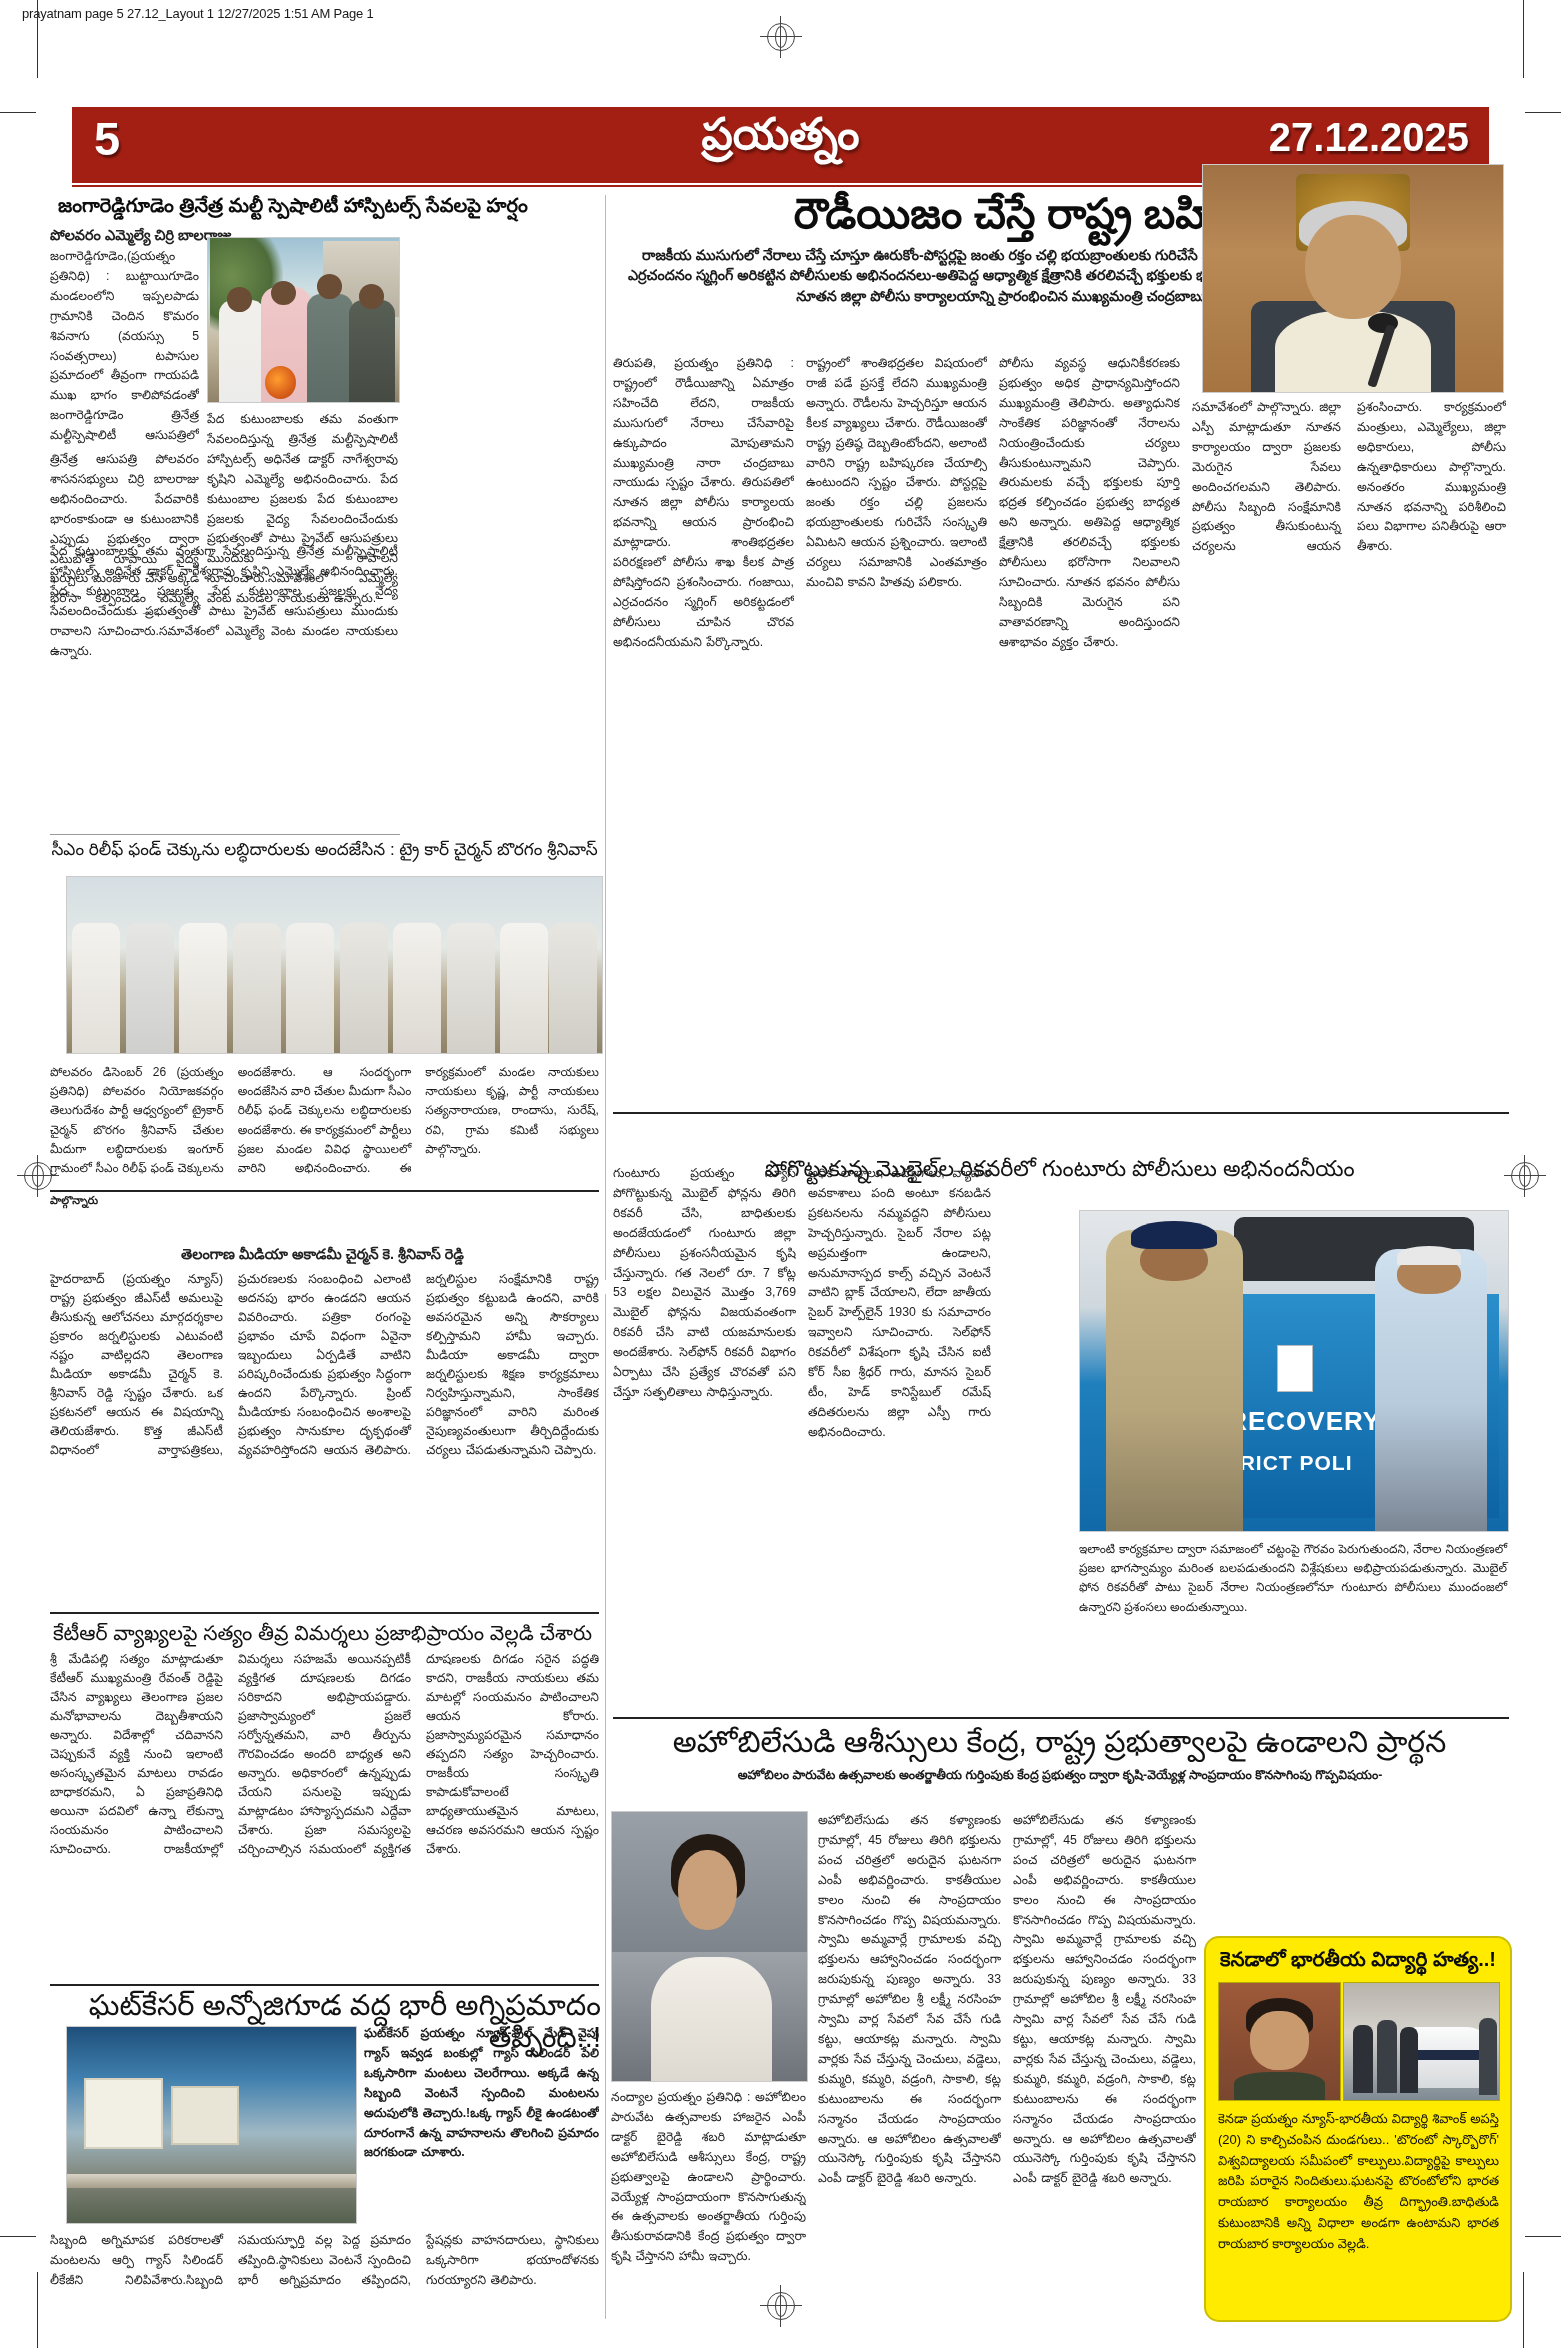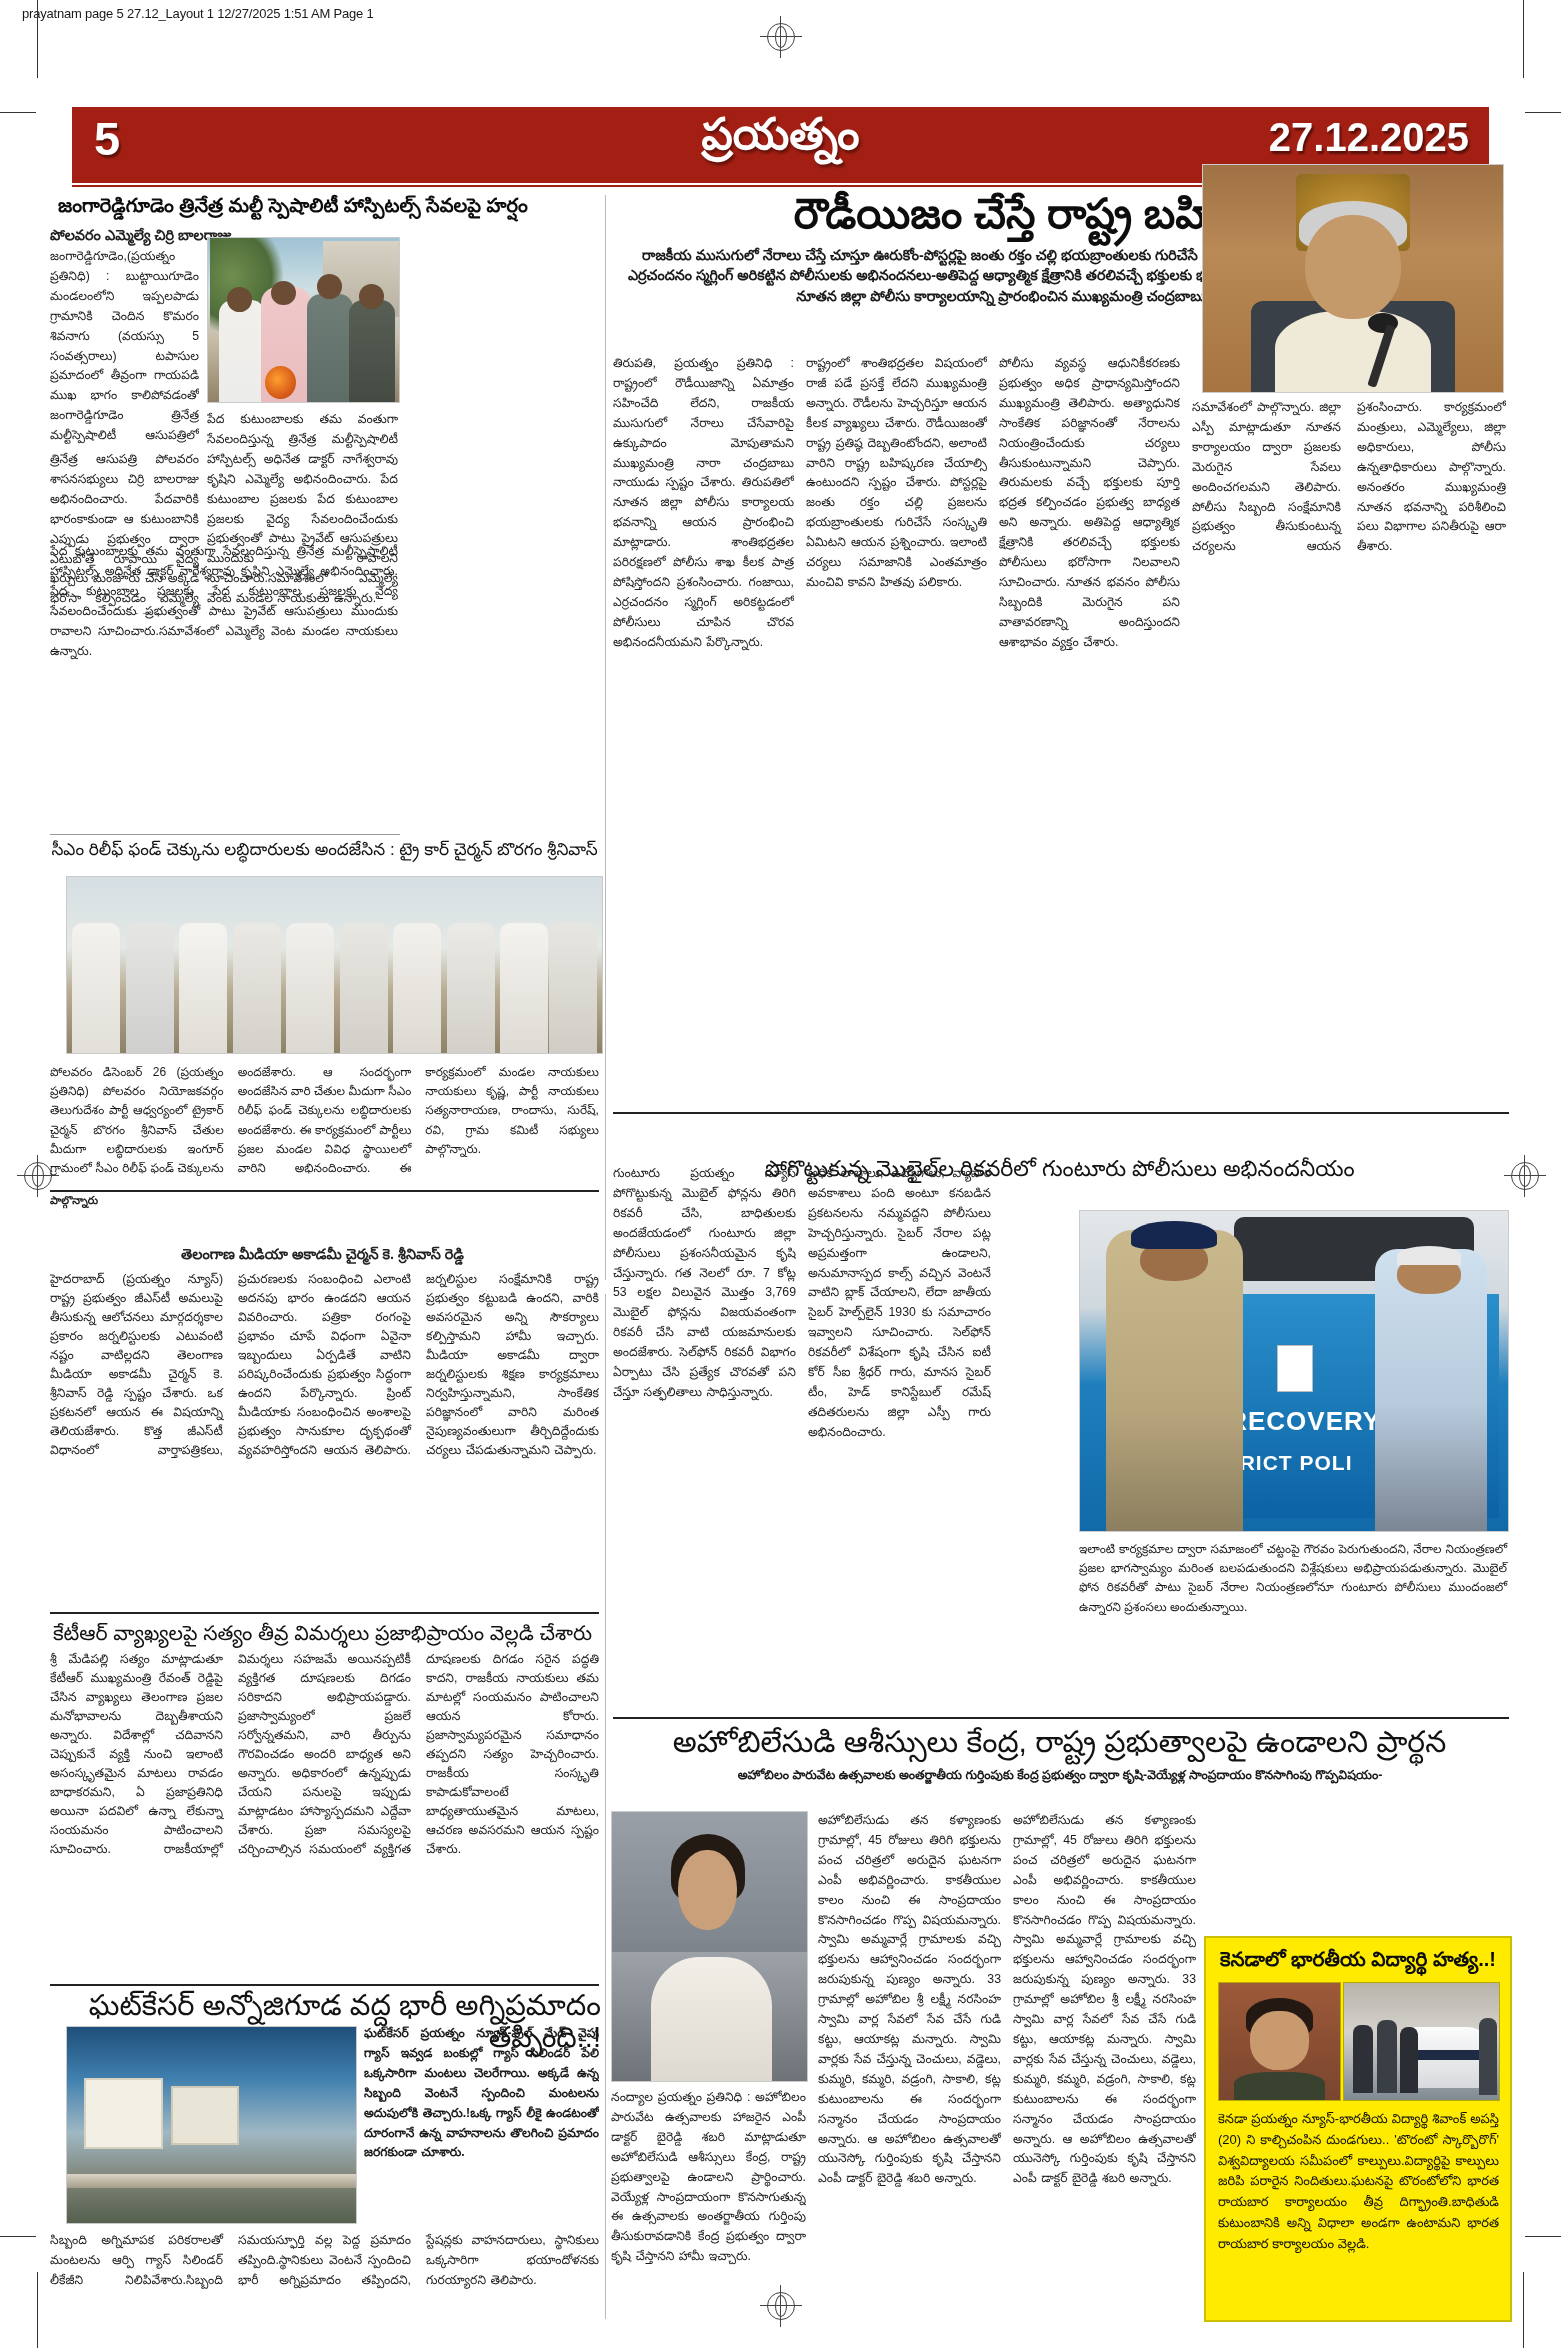--- a/index.html
+++ b/index.html
@@ -457,21 +457,21 @@
     <div class="wall"></div>
       <div class="hair"></div>
       <div class="head"></div>
       <div class="torso"></div>
   </div>
 
   <div class="body-col" style="left:611px; top:2088px; width:195px; height:231px;">నంద్యాల ప్రయత్నం ప్రతినిధి : అహోబిలం పారువేట ఉత్సవాలకు హాజరైన ఎంపీ డాక్టర్ బైరెడ్డి శబరి మాట్లాడుతూ అహోబిలేసుడి ఆశీస్సులు కేంద్ర, రాష్ట్ర ప్రభుత్వాలపై ఉండాలని ప్రార్థించారు. వెయ్యేళ్ల సాంప్రదాయంగా కొనసాగుతున్న ఈ ఉత్సవాలకు అంతర్జాతీయ గుర్తింపు తీసుకురావడానికి కేంద్ర ప్రభుత్వం ద్వారా కృషి చేస్తానని హామీ ఇచ్చారు.</div>
   <div class="body-col" style="left:818px; top:1811px; width:183px; height:505px;">అహోబిలేసుడు తన కళ్యాణంకు గ్రామాల్లో, 45 రోజులు తిరిగి భక్తులను పంచ చరిత్రలో అరుదైన ఘటనగా ఎంపీ అభివర్ణించారు. కాకతీయుల కాలం నుంచి ఈ సాంప్రదాయం కొనసాగించడం గొప్ప విషయమన్నారు. స్వామి అమ్మవార్లే గ్రామాలకు వచ్చి భక్తులను ఆహ్వానించడం సందర్భంగా జరుపుకున్న పుణ్యం అన్నారు. 33 గ్రామాల్లో అహోబిల శ్రీ లక్ష్మీ నరసింహ స్వామి వార్ల సేవలో సేవ చేసే గుడి కట్టు, ఆయాకట్ల మన్నారు. స్వామి వార్లకు సేవ చేస్తున్న చెంచులు, వడ్డెలు, కుమ్మరి, కమ్మరి, వడ్రంగి, సాకాలి, కట్ల కుటుంబాలను ఈ సందర్భంగా సన్మానం చేయడం సాంప్రదాయం అన్నారు. ఆ అహోబిలం ఉత్సవాలతో యునెస్కో గుర్తింపుకు కృషి చేస్తానని ఎంపీ డాక్టర్ బైరెడ్డి శబరి అన్నారు.</div>
   <div class="body-col" style="left:1013px; top:1811px; width:183px; height:505px;">అహోబిలేసుడు తన కళ్యాణంకు గ్రామాల్లో, 45 రోజులు తిరిగి భక్తులను పంచ చరిత్రలో అరుదైన ఘటనగా ఎంపీ అభివర్ణించారు. కాకతీయుల కాలం నుంచి ఈ సాంప్రదాయం కొనసాగించడం గొప్ప విషయమన్నారు. స్వామి అమ్మవార్లే గ్రామాలకు వచ్చి భక్తులను ఆహ్వానించడం సందర్భంగా జరుపుకున్న పుణ్యం అన్నారు. 33 గ్రామాల్లో అహోబిల శ్రీ లక్ష్మీ నరసింహ స్వామి వార్ల సేవలో సేవ చేసే గుడి కట్టు, ఆయాకట్ల మన్నారు. స్వామి వార్లకు సేవ చేస్తున్న చెంచులు, వడ్డెలు, కుమ్మరి, కమ్మరి, వడ్రంగి, సాకాలి, కట్ల కుటుంబాలను ఈ సందర్భంగా సన్మానం చేయడం సాంప్రదాయం అన్నారు. ఆ అహోబిలం ఉత్సవాలతో యునెస్కో గుర్తింపుకు కృషి చేస్తానని ఎంపీ డాక్టర్ బైరెడ్డి శబరి అన్నారు.</div>
 
-  <div class="yellow-box" style="left:1204px; top:1936px; width:304px; height:382px;">
+  <div class="yellow-box" style="left:1204px; top:1936px; width:304px; height:382px;border-radius:15px;">
     <div class="yb-title">కెనడాలో భారతీయ విద్యార్థి హత్య..!</div>
     <div class="yb-photo-a" style="left:12px; top:44px; width:121px; height:117px;">
       <div class="hair"></div>
         <div class="face"></div>
         <div class="shirt"></div>
     </div>
     <div class="yb-photo-b" style="left:137px; top:44px; width:155px; height:117px;">
       <div class="car"></div>
         <div class="strip"></div>
       <div class="o1"></div>

